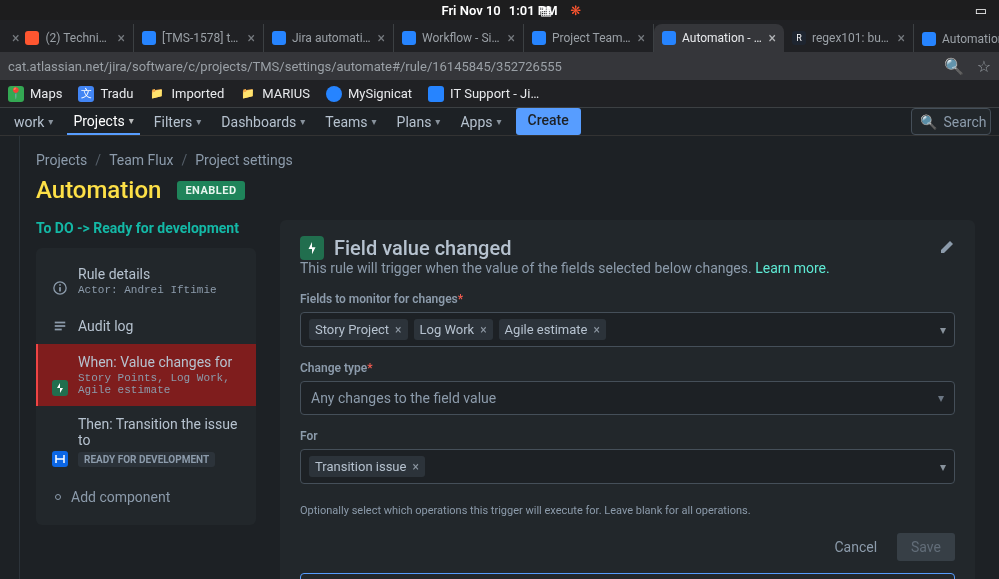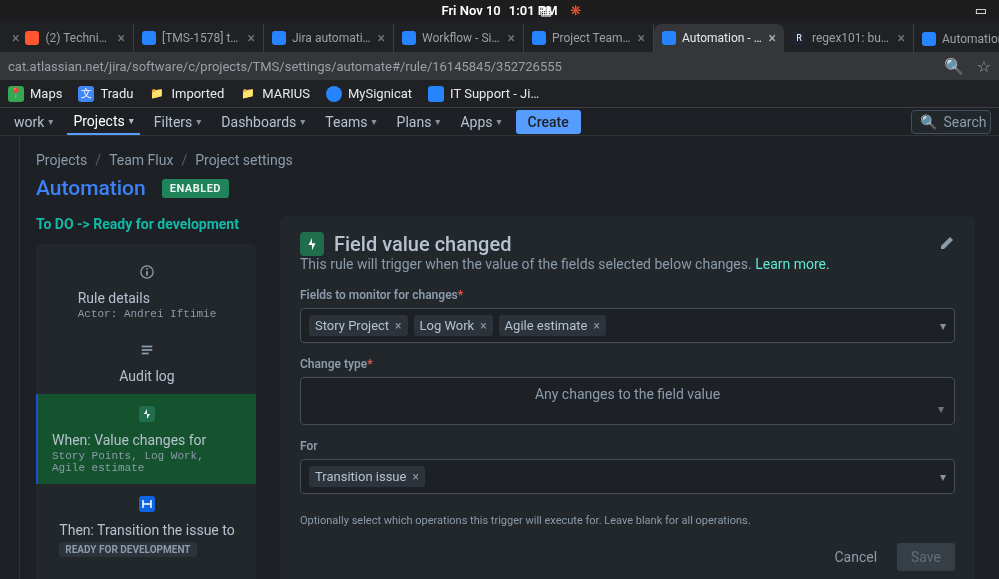--- a/index.html
+++ b/index.html
@@ -83,21 +83,20 @@
       border-bottom: 1px solid #3c4043;
     }
     .bookmark { display: flex; align-items: center; gap: 6px; color: #e8eaed; cursor: pointer; }
     .bm-icon { width: 16px; height: 16px; border-radius: 3px; display: inline-flex; align-items: center; justify-content: center; font-size: 11px; }
     
     
     .jira-nav {
       background: #1d2125;
       height: 28px;
       display: flex;
-      align-items: center;
       padding: 0 8px;
       gap: 8px;
       border-bottom: 1px solid #333;
     }
     .nav-item { padding: 4px 6px; font-size: 14px; display: flex; align-items: center; gap: 4px; cursor: pointer; }
     .nav-item.active { border-bottom: 2px solid #579dff; color: #fff; }
     .chevron { font-size: 10px; opacity: 0.7; }
     .create-btn { background: #579dff; color: #1d2125; padding: 4px 12px; border-radius: 3px; font-weight: 500; font-size: 14px; cursor: pointer; }
     .search-box {
       margin-left: auto;
@@ -139,21 +138,21 @@
     .breadcrumb a { color: #8c9bab; text-decoration: none; }
     .breadcrumb .sep { opacity: 0.5; }
     
     
     .page-header {
       display: flex;
       align-items: center;
       gap: 16px;
       margin-bottom: 16px;
     }
-    .page-title { font-size: 21px; font-weight: 500; color: #3b82f6; }
+    .page-title { font-size: 24px; font-weight: 500; color: #fde047; }
     .enabled-badge {
       background: #1f845a;
       color: #e8f5ee;
       font-size: 11px;
       font-weight: 700;
       padding: 3px 8px;
       border-radius: 3px;
       letter-spacing: 0.5px;
     }
     
@@ -176,28 +175,27 @@
     }
     .rule-card {
       background: #22272b;
       border-radius: 6px;
       padding: 8px 0;
     }
     .rule-item {
       padding: 10px 14px;
       display: flex;
       gap: 10px;
-      align-items: center;
+      align-items: flex-end;
       cursor: pointer;
       border-left: 2px solid transparent;
-      flex-direction: column;
     }
     .rule-item.active {
-      background: #14532d;
-      border-left: 2px solid #1d4ed8;
+      background: #7f1d1d;
+      border-left: 2px solid #ef4444;
     }
     .rule-item-icon {
       width: 16px;
       height: 16px;
       margin-top: 2px;
       flex-shrink: 0;
       display: flex;
       align-items: center;
       justify-content: center;
     }
@@ -288,21 +286,20 @@
     }
     .plain-input {
       background: #1d2125;
       border: 1px solid #454f59;
       border-radius: 4px;
       padding: 8px 10px;
       font-size: 14px;
       color: #8c9bab;
       display: flex;
       align-items: center;
-      flex-direction: column;
     }
     
     .helper-text {
       font-size: 11px;
       color: #8c9bab;
       margin-top: 20px;
     }
     
     .action-row {
       display: flex;

